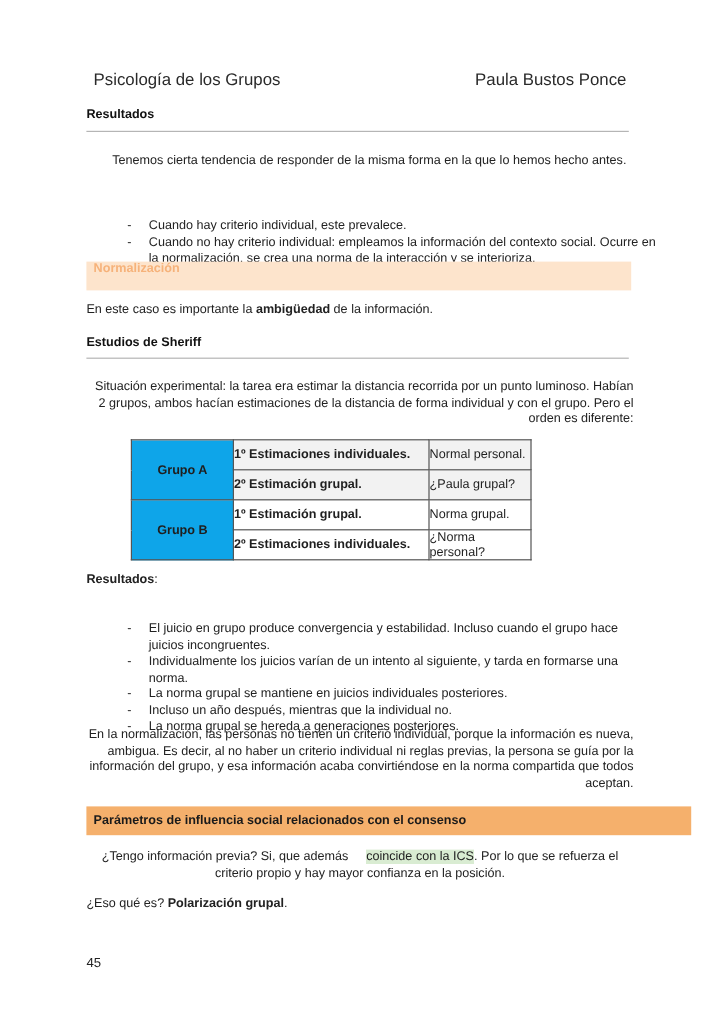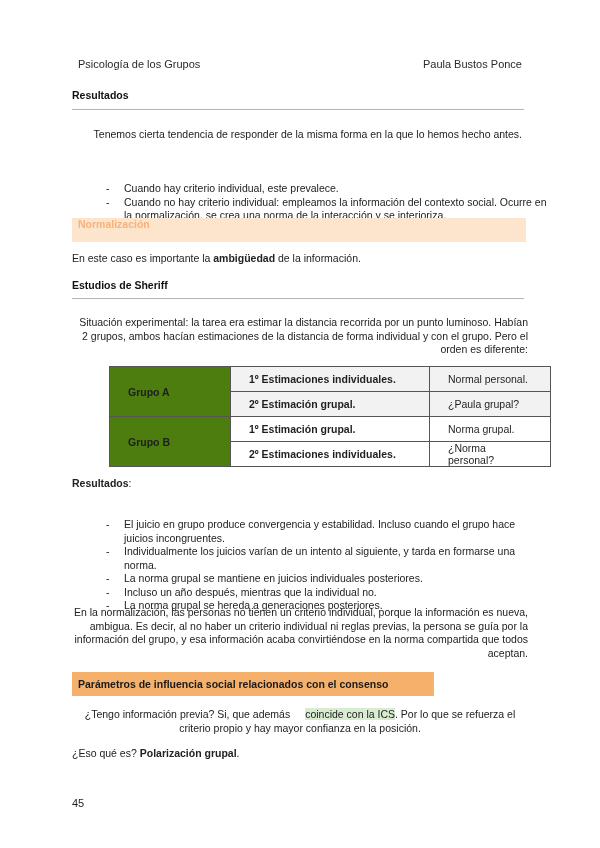--- a/index.html
+++ b/index.html
@@ -2,34 +2,34 @@
 <html><head>
 <meta charset="utf-8">
 <style>
   html, body { margin: 0; padding: 0; }
   body {
     width: 600px; height: 848px; background: #ffffff;
     font-family: "Liberation Sans", "DejaVu Sans", sans-serif;
     color: #1f1f1f; position: relative; overflow: hidden;
   }
   .abs { position: absolute; }
-  .hdr { font-size: 11px; color: #2a2a2a; }
+  .hdr { font-size: 14px; color: #2a2a2a; }
   .h-bold { font-weight: bold; font-size: 10.5px; color: #111; }
   .rule { position: absolute; left: 72px; width: 452px; height: 1px; background: #b5b5b5; }
   .p { font-size: 10.5px; line-height: 13.5px; color: #222; text-align: right; }
   .list { margin: 16px; padding: 0; list-style: none; }
   .list li { position: relative; padding-left: 36px; font-size: 10.5px; line-height: 13.5px; color: #222; }
   .list li::before { content: "-"; position: absolute; left: 18px; top: 0; }
   .band-light { position: absolute; left: 72px; width: 454px; height: 24px; background: #fde4cc; }
   .band-light span { position: absolute; left: 6px; top: 0; font-size: 10.5px; font-weight: bold; color: #f6b27a; }
-  .band-dark { position: absolute; left: 72px; width: 362px; height: 24px; background: #f5b06c; }
+  .band-dark { position: absolute; left: 72px; width: 504px; height: 24px; background: #f5b06c; }
   .band-dark span { position: absolute; left: 6px; top: 6px; font-size: 10.5px; font-weight: bold; color: #1a1a1a; }
   table.sheriff { position: absolute; left: 109px; top: 366px; border-collapse: collapse; font-size: 10.5px; }
-  table.sheriff td { border: 1px solid #555; padding: 0 18px; height: 24px; }
-  td.grp { background: #4d7c0f; font-weight: bold; text-align: left; width: 84px; }
+  table.sheriff td { border: 1px solid #555; padding: 0 0; height: 24px; }
+  td.grp { background: #0ea5e9; font-weight: bold; text-align: center; width: 84px; }
   td.step { font-weight: bold; width: 162px; }
   td.norm { width: 84px; }
   tr.shade td.step, tr.shade td.norm { background: #f2f2f2; }
   .hl { background: #d9ecd2; margin-left: 12px; }
   .center { text-align: center; }
 </style>
 </head>
 <body>
 
 <div class="abs hdr" style="left:78px; top:58px;">Psicología de los Grupos</div>

